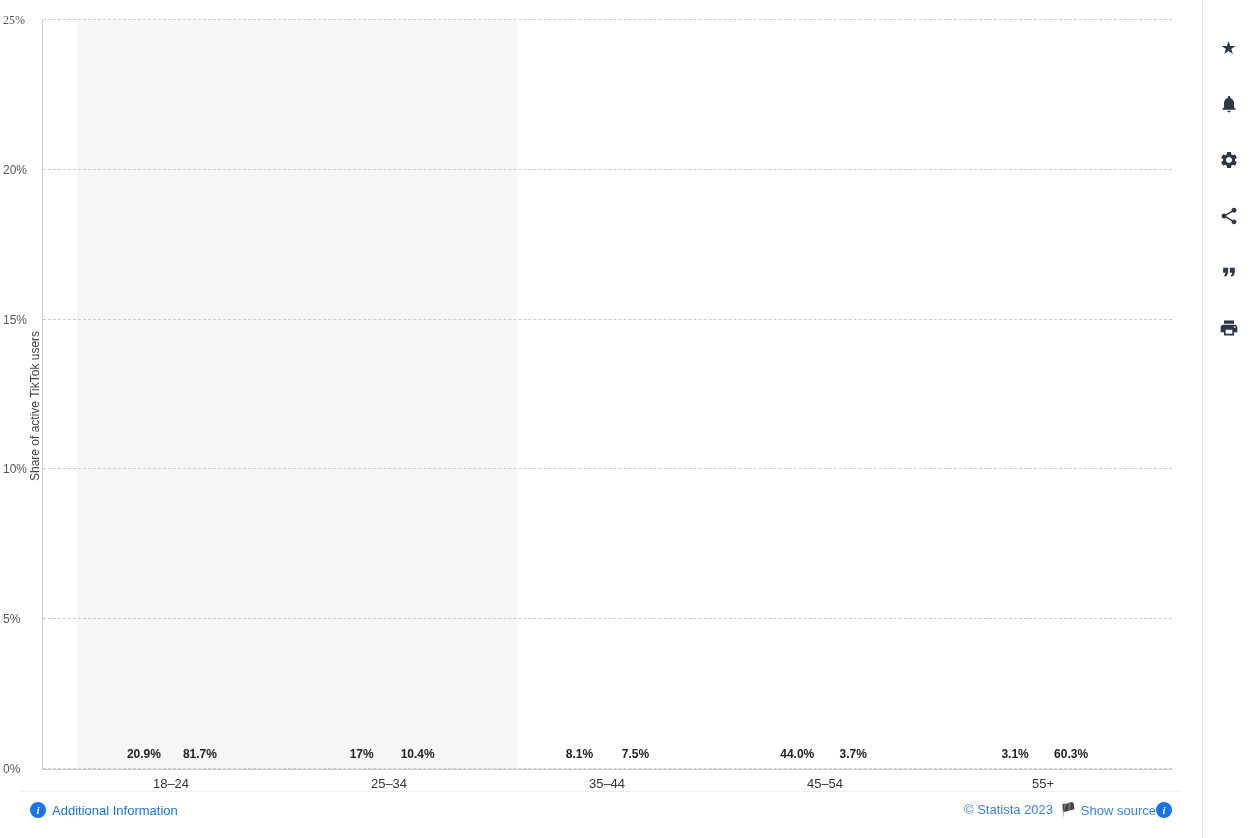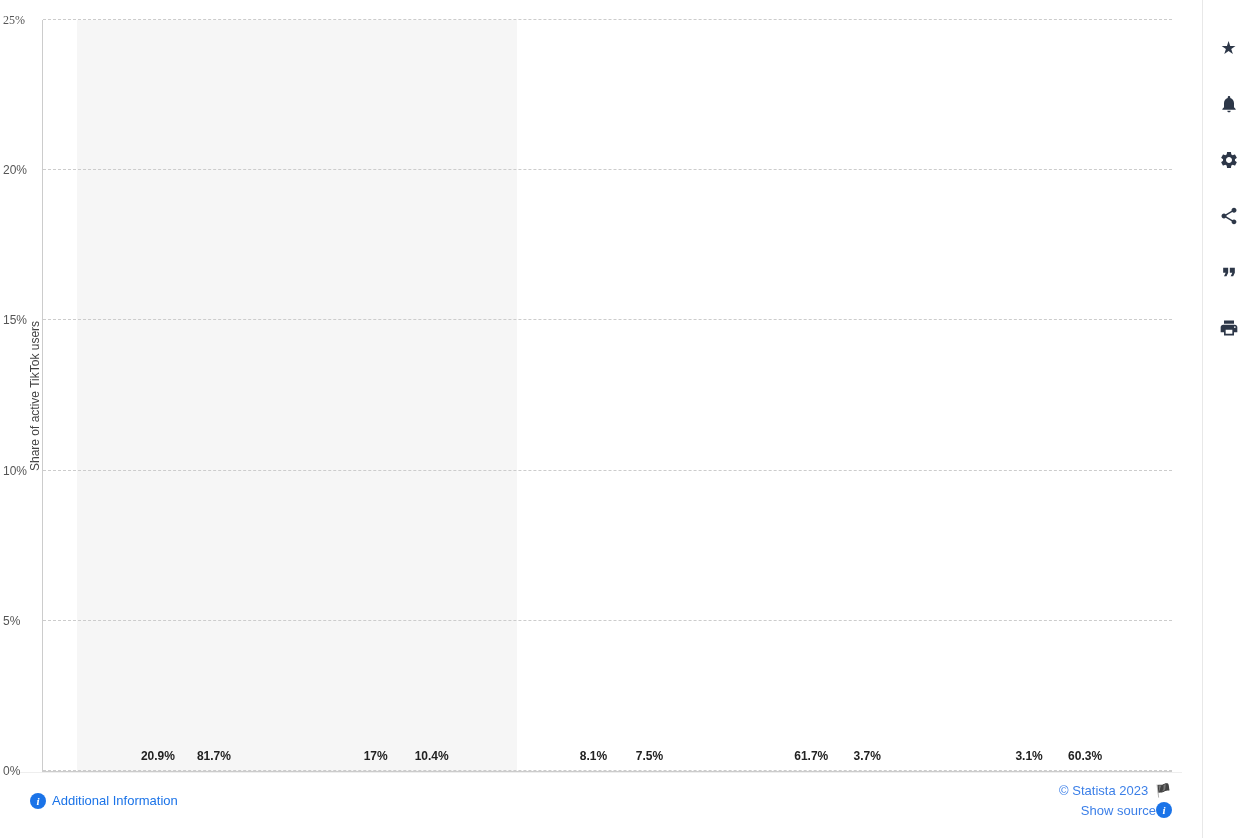--- a/index.html
+++ b/index.html
@@ -65,21 +65,21 @@
       left: -40px;
       font-size: 12px;
       color: #555;
       transform: translateY(-50%);
     }
 
     .bars-container {
       position: absolute;
       width: 100%;
       height: 100%;
-      top: 0; left: 14px;
+      top: 0; left: 0;
       display: flex;
       align-items: flex-end;
       justify-content: space-around;
       padding: 0 20px;
     }
 
     .bar-group {
       display: flex;
       align-items: flex-end;
       gap: 4px;
@@ -174,22 +174,21 @@
       display: flex;
       align-items: center;
       justify-content: center;
       font-style: italic;
       font-weight: bold;
       font-family: serif;
     }
 
     .footer-right {
       display: flex;
-      flex-direction: column;
-      align-items: flex-end;
+      flex-direction: row;
       gap: 4px;
     }
 
     .statista-credit {
       font-size: 13px;
       color: #3b7fe8;
     }
 
     .show-source {
       display: flex;
@@ -285,41 +284,48 @@
                 <span class="bar-label">8.1%</span>
                 <div class="bar-rect bar-female" style="height: 32.4%;"></div>
               </div>
               <div class="bar">
                 <span class="bar-label">7.5%</span>
                 <div class="bar-rect bar-male" style="height: 30%;"></div>
               </div>
             </div>
             <div class="bar-group">
               <div class="bar">
-                <span class="bar-label">61.7%</span>
+                <span class="bar-label">44.0%</span>
                 <div class="bar-rect bar-female" style="height: 17.2%;"></div>
               </div>
               <div class="bar">
                 <span class="bar-label">3.7%</span>
                 <div class="bar-rect bar-male" style="height: 14.8%;"></div>
               </div>
             </div>
             <div class="bar-group">
               <div class="bar">
                 <span class="bar-label">3.1%</span>
                 <div class="bar-rect bar-female" style="height: 12.4%;"></div>
               </div>
               <div class="bar">
                 <span class="bar-label">60.3%</span>
                 <div class="bar-rect bar-male" style="height: 9.6%;"></div>
               </div>
             </div>
           </div>
         </div>
 
+      <div class="x-axis" id="xAxis">
+      <div class="x-tick">18–24</div>
+          <div class="x-tick">25–34</div>
+          <div class="x-tick">35–44</div>
+          <div class="x-tick">45–54</div>
+          <div class="x-tick">55+</div>
+        </div>
     </div>
   </div>
 
 
   <div class="footer">
     <div class="additional-info">
       <div class="info-icon">i</div>
       <span>Additional Information</span>
     </div>
     <div class="footer-right">

